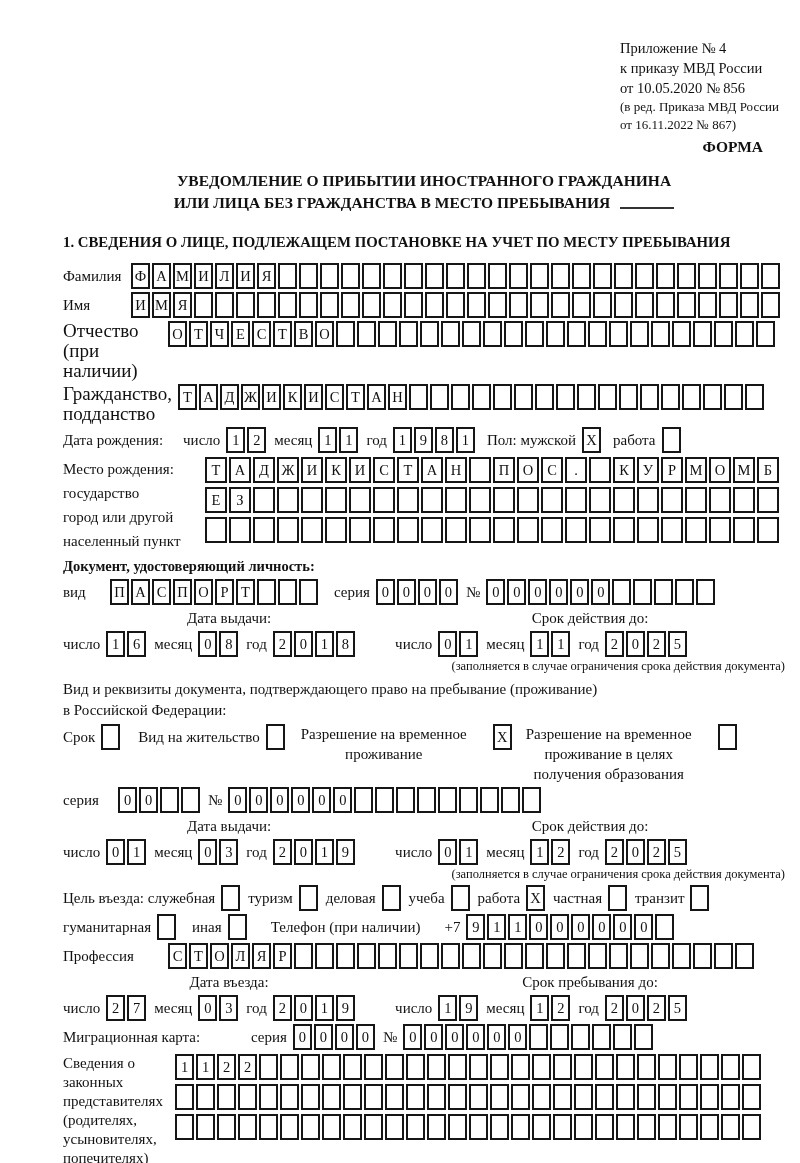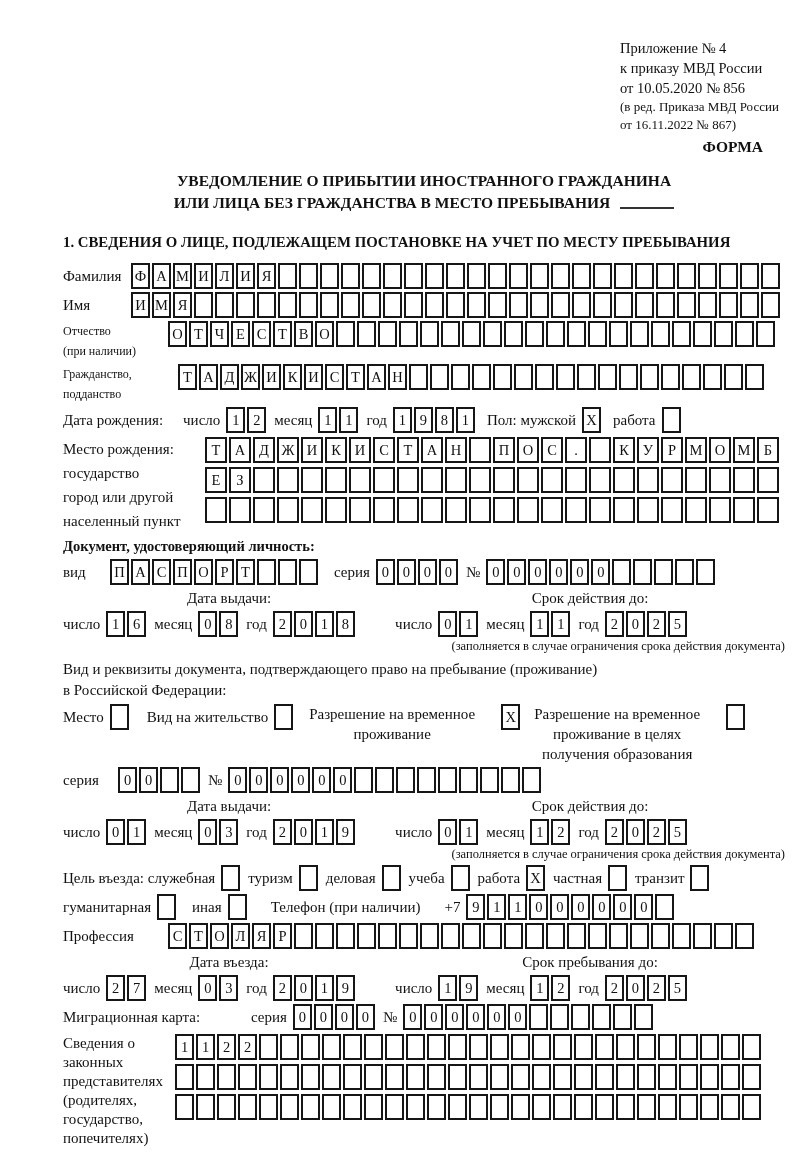--- a/index.html
+++ b/index.html
@@ -9,21 +9,21 @@
   
   .hdr{margin-left:557px;font-size:14.5px;line-height:20px;}
   .hdr .sub{font-size:13px;line-height:18px;}
   .forma{text-align:right;margin:4px 22px 0 0;font-weight:bold;font-size:15.5px;}
   .title{text-align:center;font-weight:bold;font-size:15.5px;line-height:22px;margin-top:14px;}
   .uline{display:inline-block;width:54px;height:2px;background:#333;margin-left:10px;vertical-align:-1px;}
   .sect{font-weight:bold;font-size:14.8px;margin-top:20px;margin-bottom:12px;}
   
   .prow{display:flex;align-items:flex-start;margin-top:3px;}
   .lbl{flex:none;font-size:15px;line-height:26px;}
-  .lbl2{flex:none;font-size:12px;line-height:20px;}
+  .lbl2{flex:none;font-size:19px;line-height:20px;}
   .txt{font-size:15px;line-height:26px;margin:0 6px;white-space:nowrap;}
   .prow > .txt:first-child{margin-left:0;}
   .tblock{font-size:15px;line-height:20px;text-align:center;margin:0 26px;}
   .cells{display:inline-flex;}
   .cell{flex:none;width:15px;height:22px;border:2px solid #161616;margin-right:2px;
         text-align:center;font-size:14.5px;line-height:22px;background:#fff;}
   .center-head{text-align:left;font-weight:bold;font-size:14.5px;line-height:20px;margin-top:3px;}
   .ptext{font-size:15px;line-height:21px;margin-top:5px;}
   .group{display:flex;align-items:flex-start;margin-top:4px;}
   .glabel{flex:none;font-size:15px;}
@@ -399,21 +399,21 @@
             </div>
           </div>
         </div>
         <div class="tc-note">(заполняется в случае ограничения срока действия документа)</div>
       </div>
       <div class="ptext">
         <div>Вид и реквизиты документа, подтверждающего право на пребывание (проживание)</div>
         <div>в Российской Федерации:</div>
       </div>
       <div class="prow">
-        <span class="txt">Место</span>
+        <span class="txt">Срок</span>
         <span class="cells">
           <span class="cell"></span>
         </span>
         <span class="txt" style="margin-left: 16px;">Вид на жительство</span>
         <span class="cells">
           <span class="cell"></span>
         </span>
         <span class="tblock" style="margin-left: 14px;">
           <div>Разрешение на временное</div>
           <div>проживание</div>
@@ -665,21 +665,21 @@
           <span class="cell"></span>
           <span class="cell"></span>
         </span>
       </div>
       <div class="group">
         <div class="glabel" style="width: 112px; line-height: 19px;">
           <div>Сведения о</div>
           <div>законных</div>
           <div>представителях</div>
           <div>(родителях,</div>
-          <div>государство,</div>
+          <div>усыновителях,</div>
           <div>попечителях)</div>
         </div>
         <div class="grows">
           <span class="cells">
             <span class="cell" style="width: 15px;">1</span>
             <span class="cell" style="width: 15px;">1</span>
             <span class="cell" style="width: 15px;">2</span>
             <span class="cell" style="width: 15px;">2</span>
             <span class="cell" style="width: 15px;"></span>
             <span class="cell" style="width: 15px;"></span>

